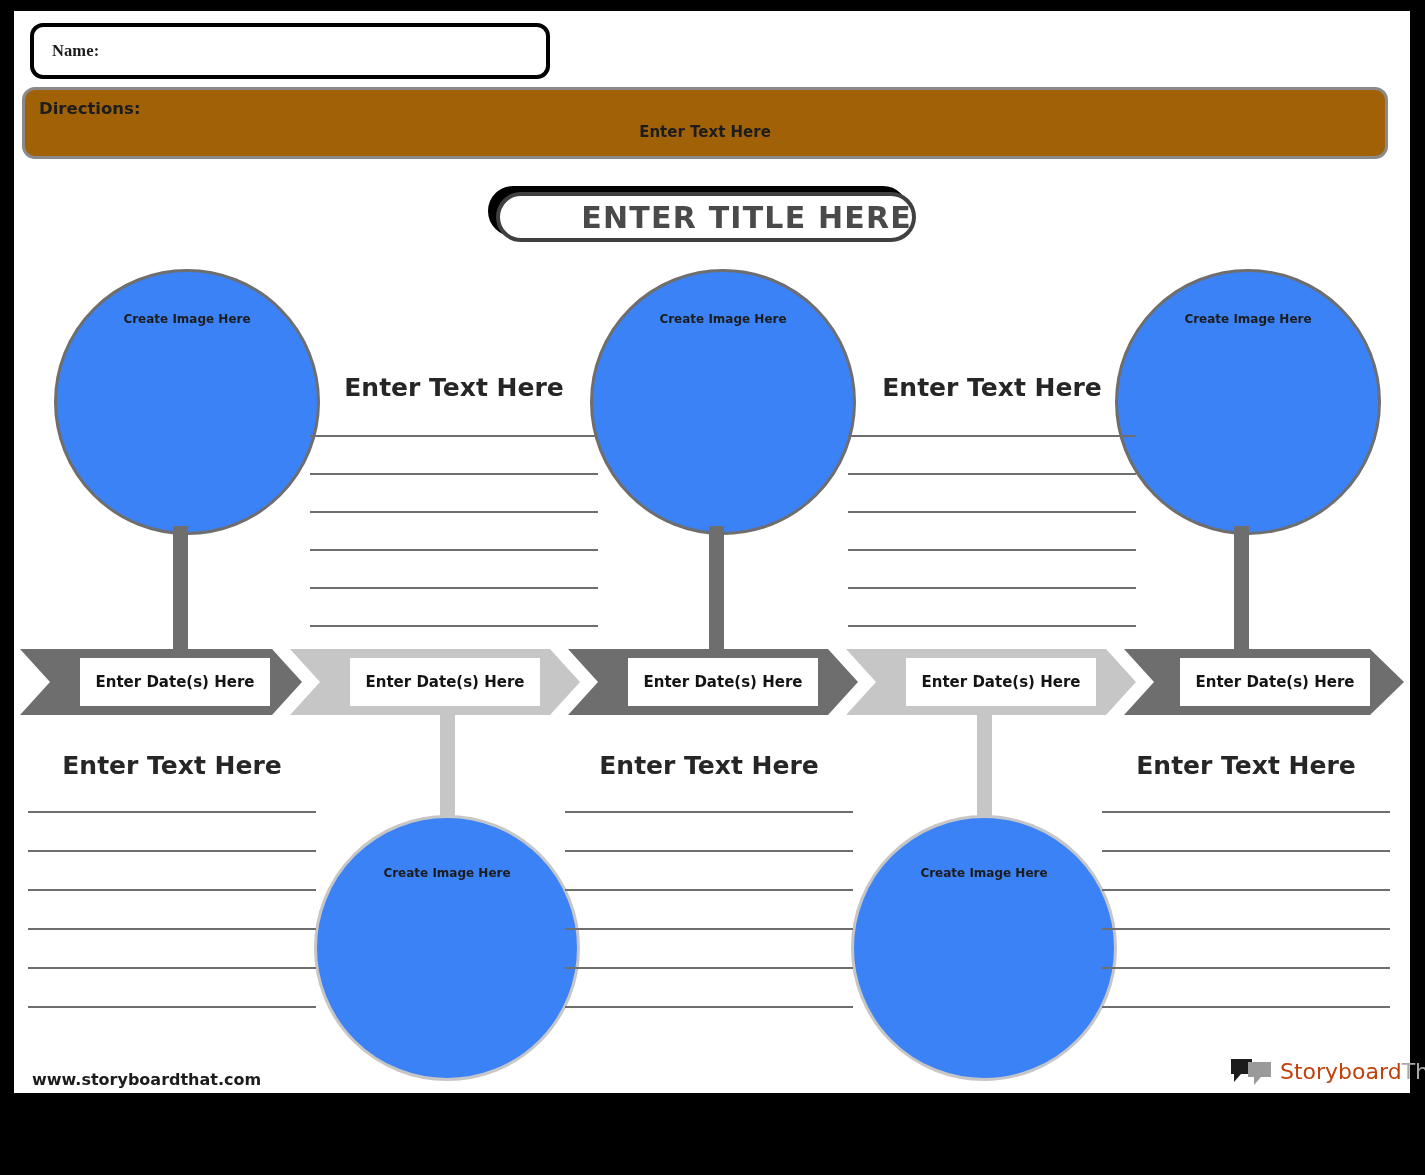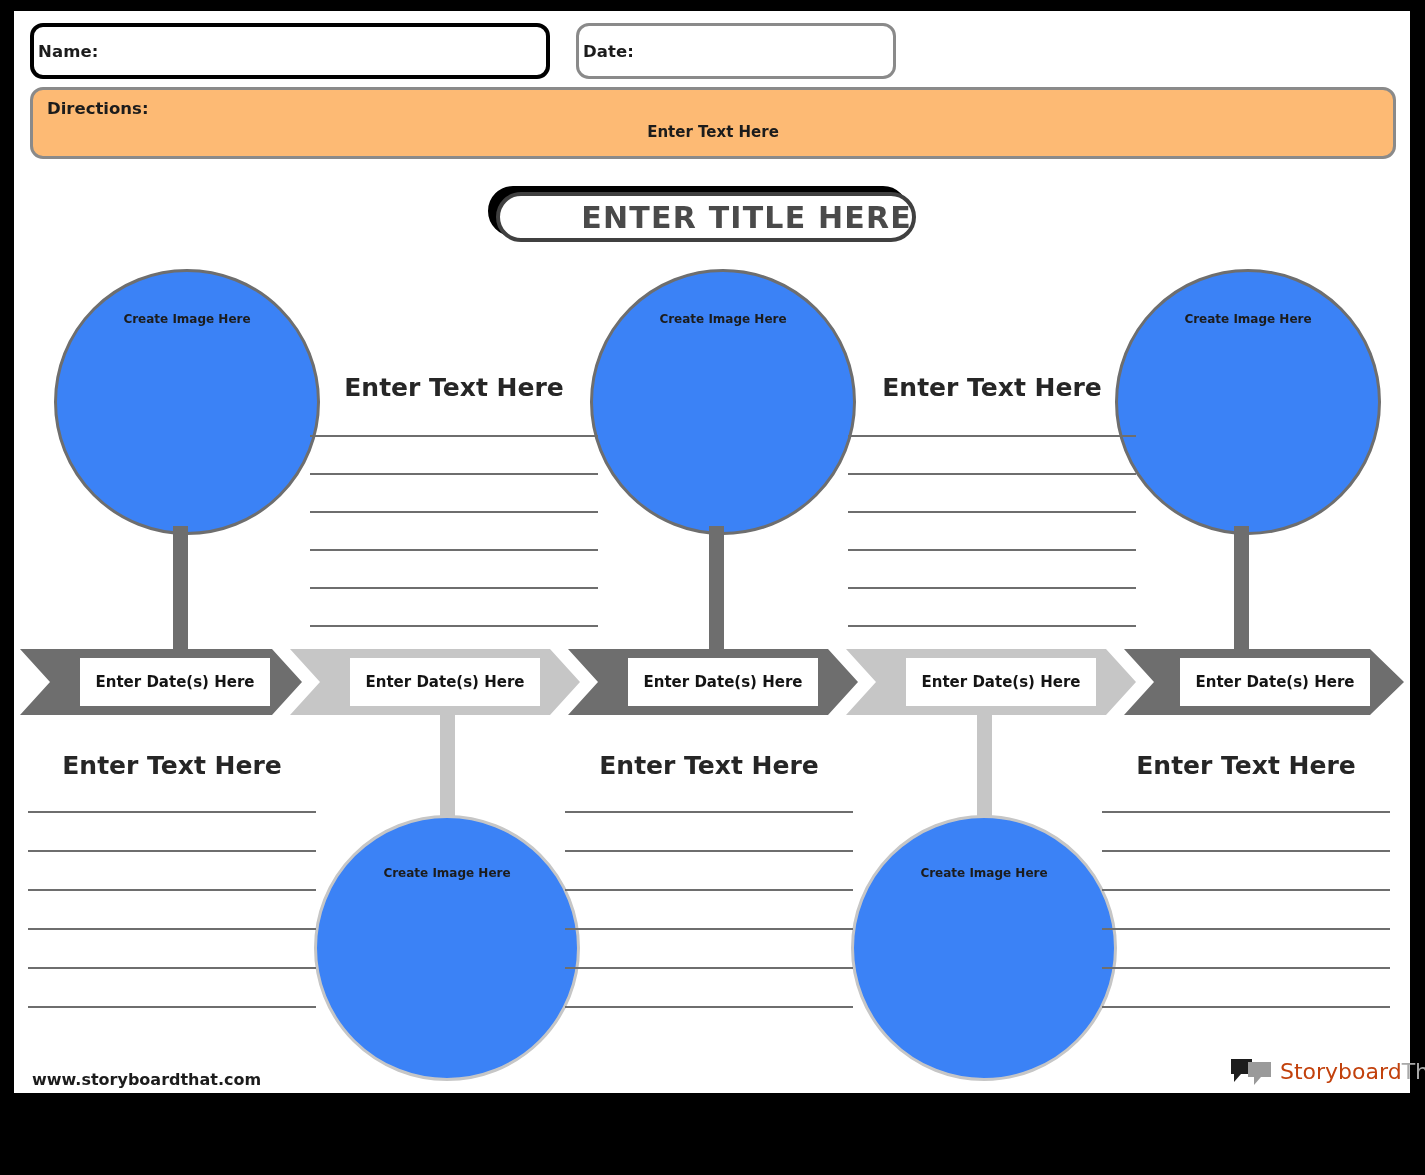--- a/index.html
+++ b/index.html
@@ -55,36 +55,37 @@
   }
   .fld-score {
     left: 892px;
     width: 474px;
     border: 3px solid #6e6e6e;
   }
   .fld-label {
     font-size: 16.5px;
     font-weight: 700;
     color: #1c1c1c;
-    padding-left: 4px;
+    padding-left: 18px;
     letter-spacing: .1px;
     white-space: nowrap;
+    font-family: Liberation Serif, serif;
   }
 
   
   .directions {
     position: absolute;
-    left: 16px;
+    left: 8px;
     top: 76px;
     width: 1366px;
     height: 72px;
     box-sizing: border-box;
     border: 3px solid #8a8a8a;
     border-radius: 13px;
-    background: #fdba74;
+    background: #a16207;
   }
   .directions .dlabel {
     position: absolute;
     left: 14px;
     top: 9px;
     font-size: 16.5px;
     font-weight: 700;
     color: #1c1c1c;
   }
   .directions .dvalue {
@@ -251,23 +252,20 @@
   .logo-text .g { color: #a8a8a8; }
 </style>
 </head>
 <body>
 
 <div id="page">
 
   <div class="hdr-row">
     <div class="fld fld-name">
       <span class="fld-label">Name:</span>
-    </div>
-    <div class="fld fld-date">
-      <span class="fld-label">Date:</span>
     </div>
   </div>
 
   <div class="directions">
     <div class="dlabel">Directions:</div>
     <div class="dvalue">Enter Text Here</div>
   </div>
 
   <div class="title-wrap">
     <div class="title-shadow"></div>

